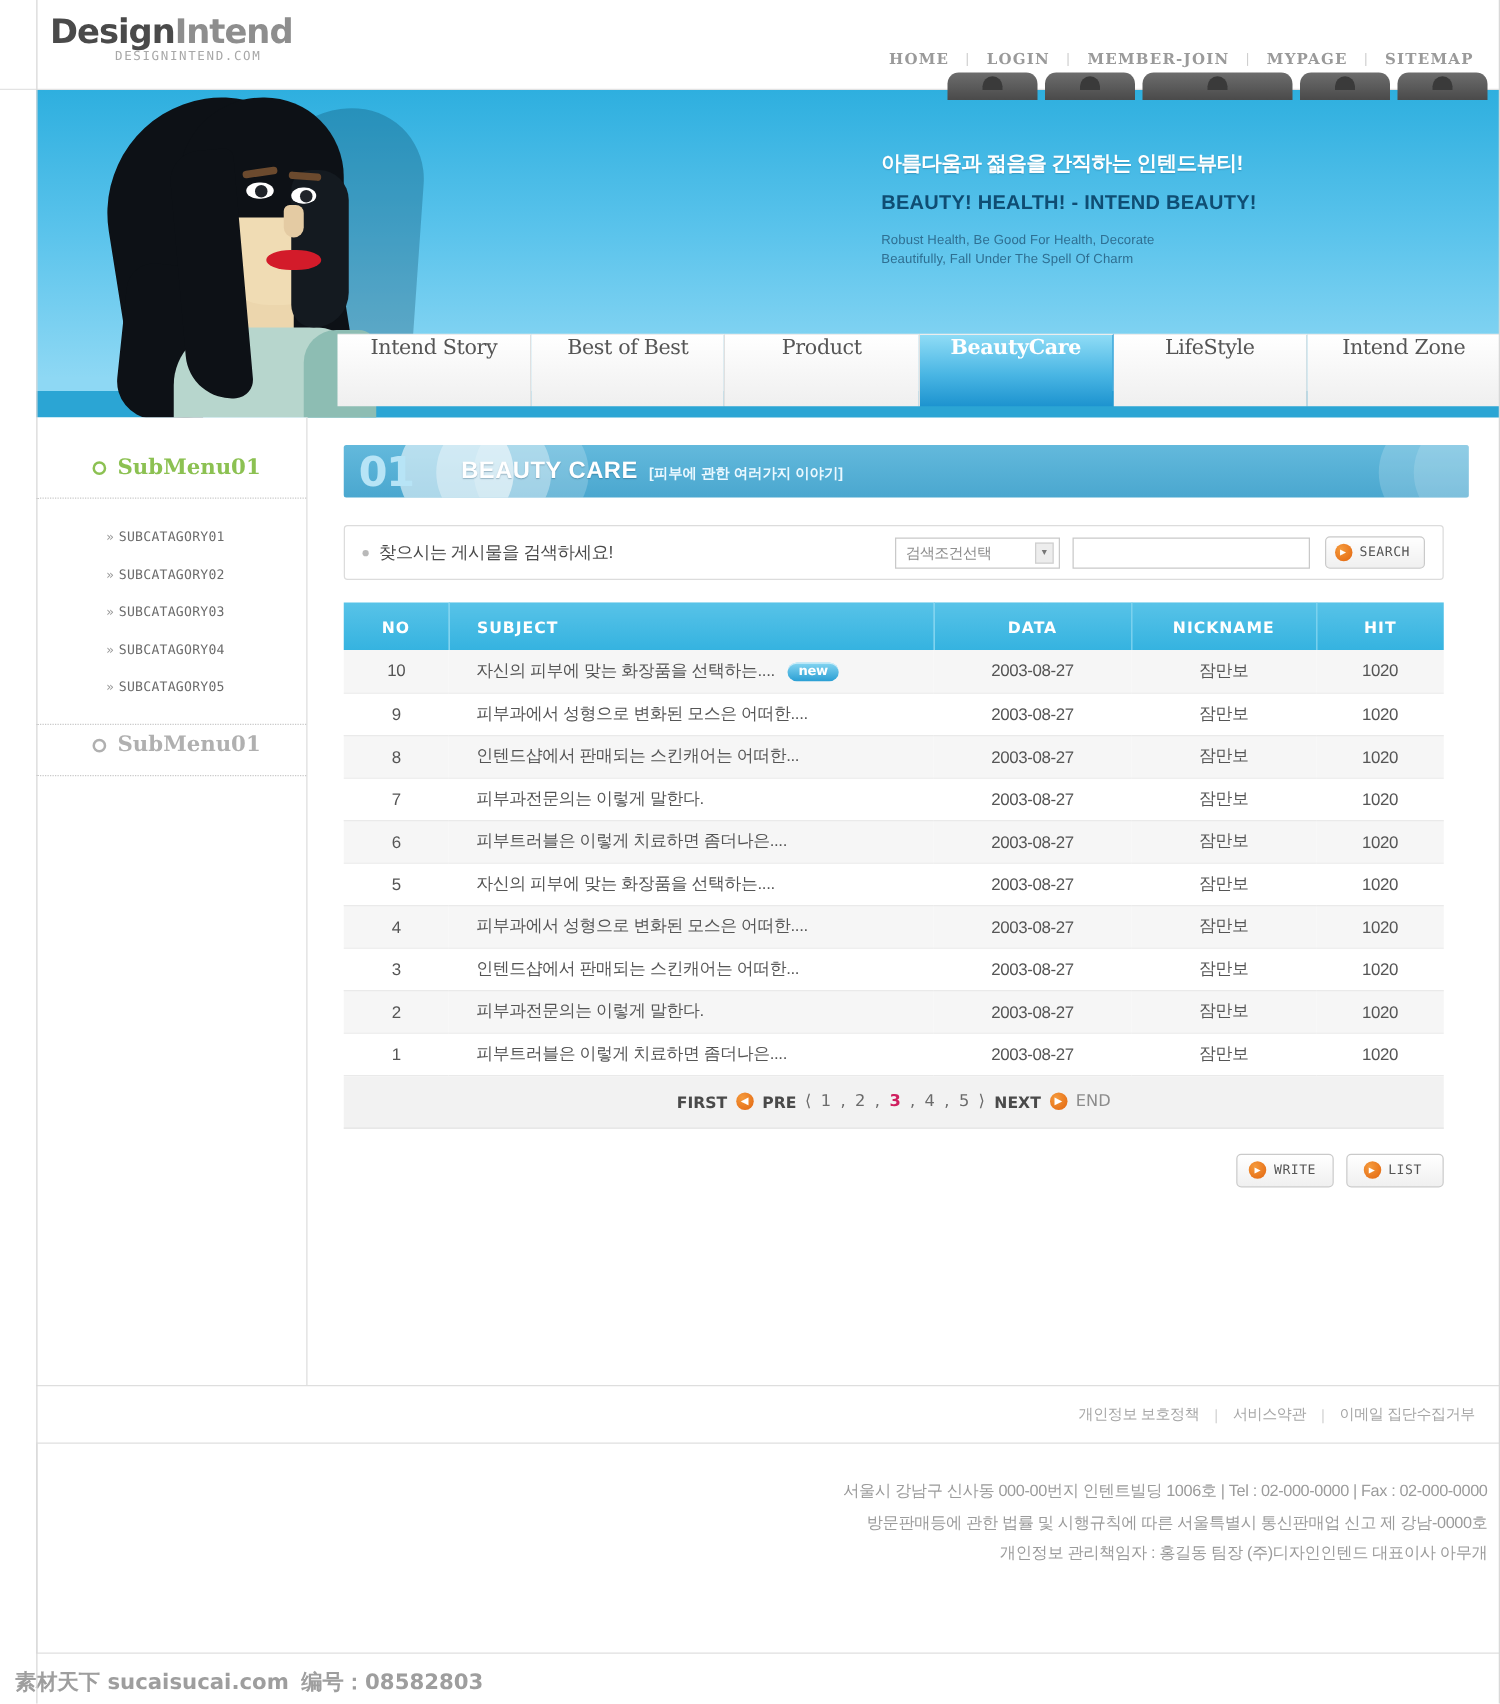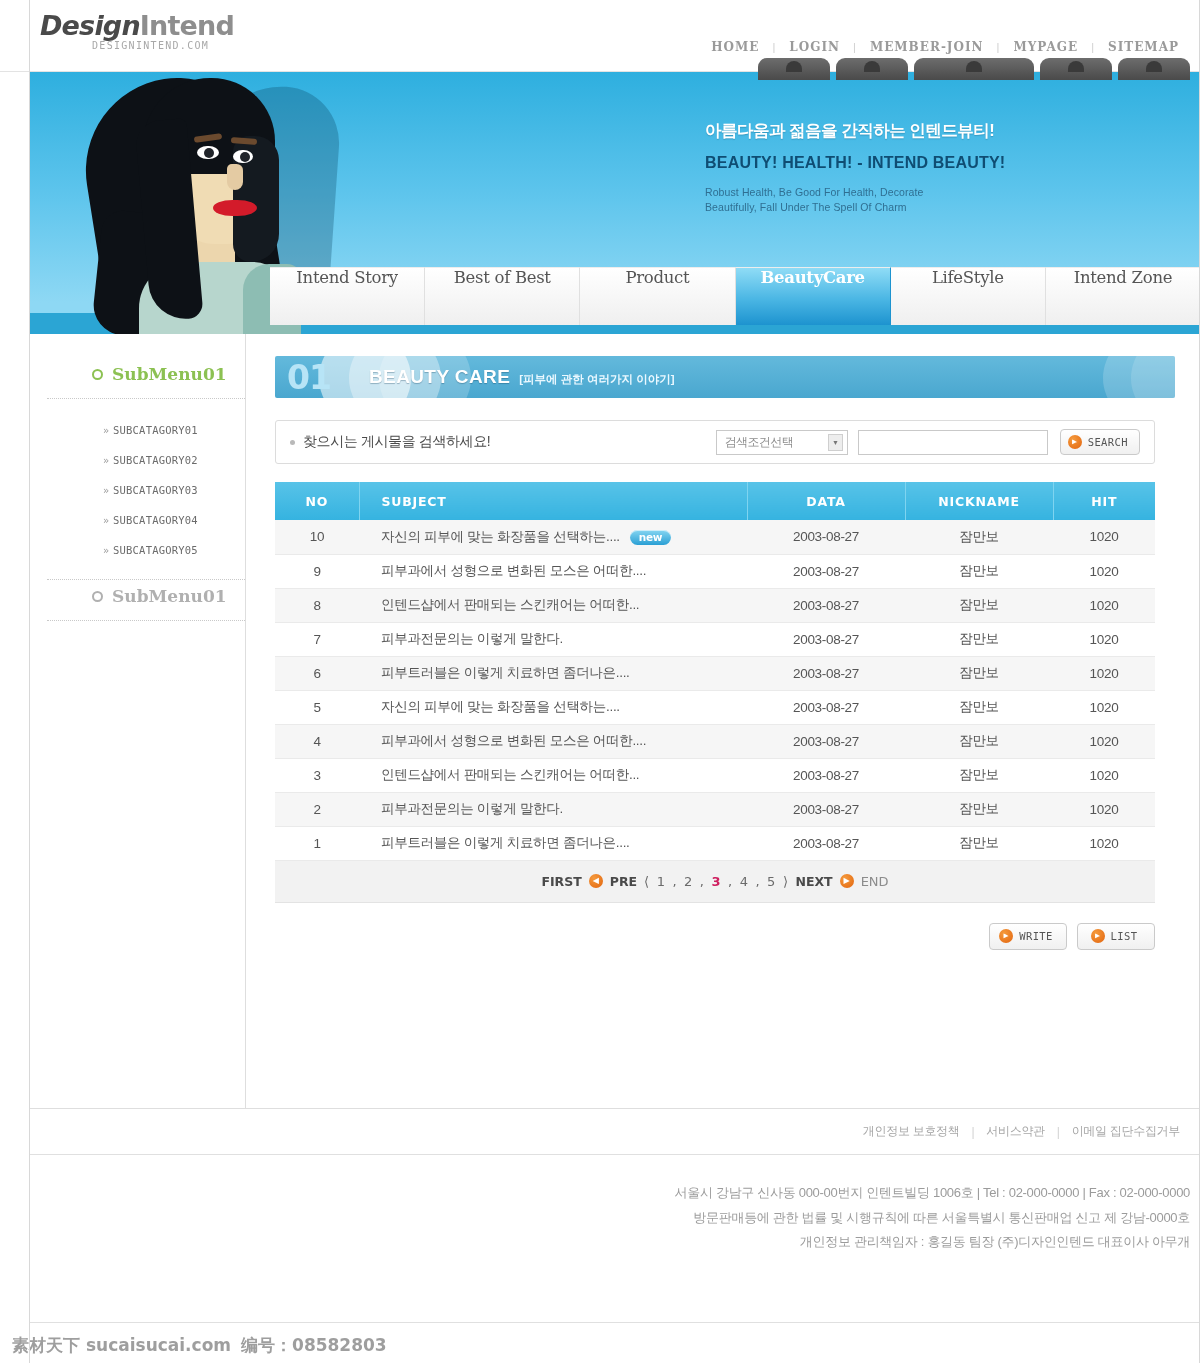--- a/index.html
+++ b/index.html
@@ -22,21 +22,21 @@
   
   .header {
     position: relative; height: 72px; background: #ffffff;
     border-bottom: 1px solid #e3e3e3;
   }
   .logo { position: absolute; left: 40px; top: 12px; }
   .logo .l1 {
     font-family: "DejaVu Sans", sans-serif;
     font-size: 27px; font-weight: bold; letter-spacing: -0.8px; line-height: 1;
   }
-  .logo .l1 .a { color: #4a4a4a; font-style: italic; }
+  .logo .l1 .a { color: #4a4a4a; }
   .logo .l1 .b { color: #8e8e8e; }
   .logo .l2 {
     font-family: "DejaVu Sans Mono", monospace;
     font-size: 10px; color: #a8a8a8; letter-spacing: 1.3px;
     margin-top: 1px; margin-left: 52px;
   }
 
   .topnav {
     position: absolute; right: 8px; top: 40px;
     display: flex; align-items: center; gap: 0px;
@@ -149,21 +149,20 @@
   .tab.active {
     background: linear-gradient(#8fdcf6 0%, #4ab6e4 55%, #1d93cf 100%);
     color: #ffffff; font-weight: bold; border-right-color: #1d93cf;
   }
 
   
   .page {
     position: relative; margin-left: 29px; width: 1171px;
     display: flex; min-height: 775px;
     border-bottom: 1px solid #dedede;
-    padding-left: 18px;
   }
   .sidebar {
     width: 241px; border-right: 1px solid #dedede; padding-top: 24px;
     background: #ffffff;
   }
   .sub-head {
     display: flex; align-items: center; gap: 9px;
     padding: 6px 0 14px 45px;
     font-family: "DejaVu Serif", serif; font-size: 17px; font-weight: bold;
   }

